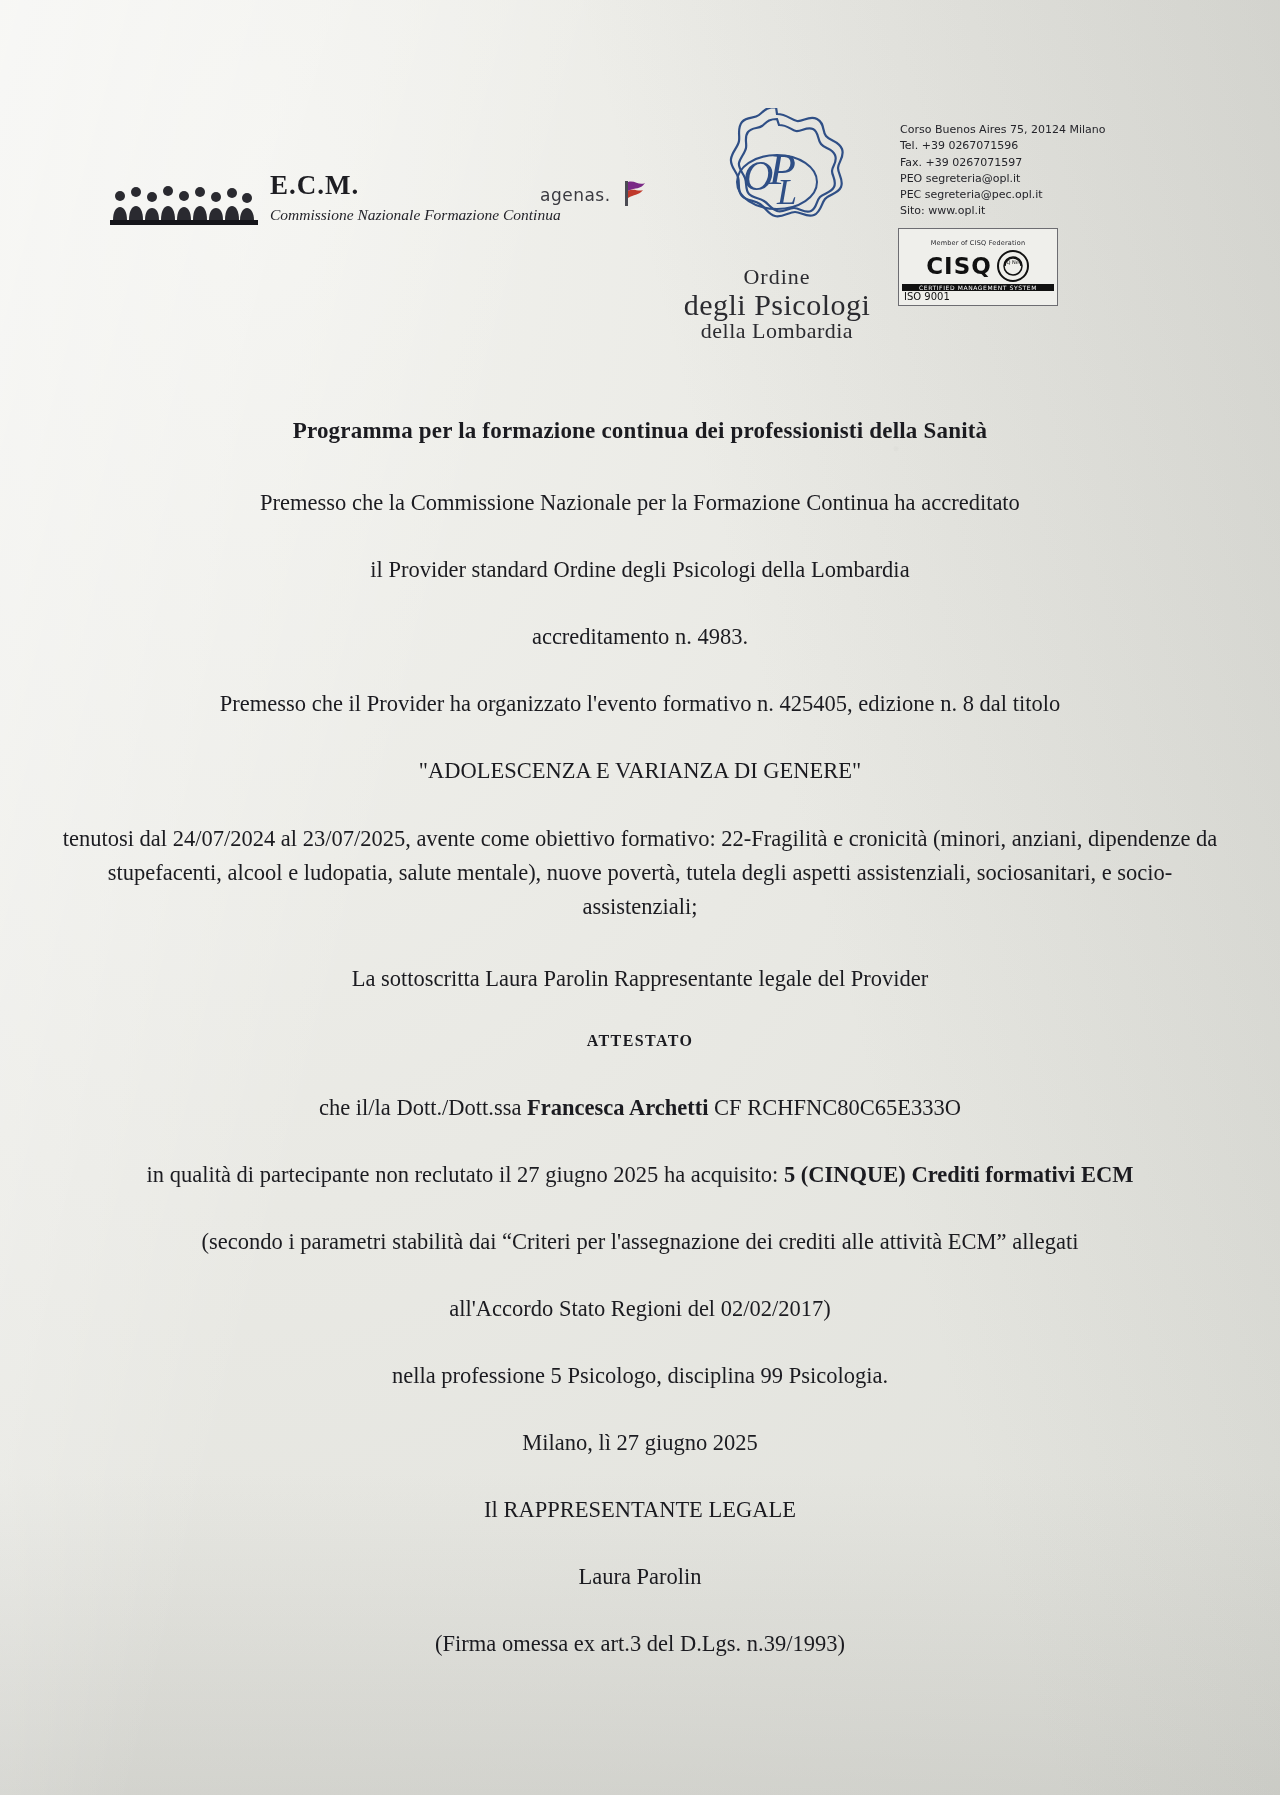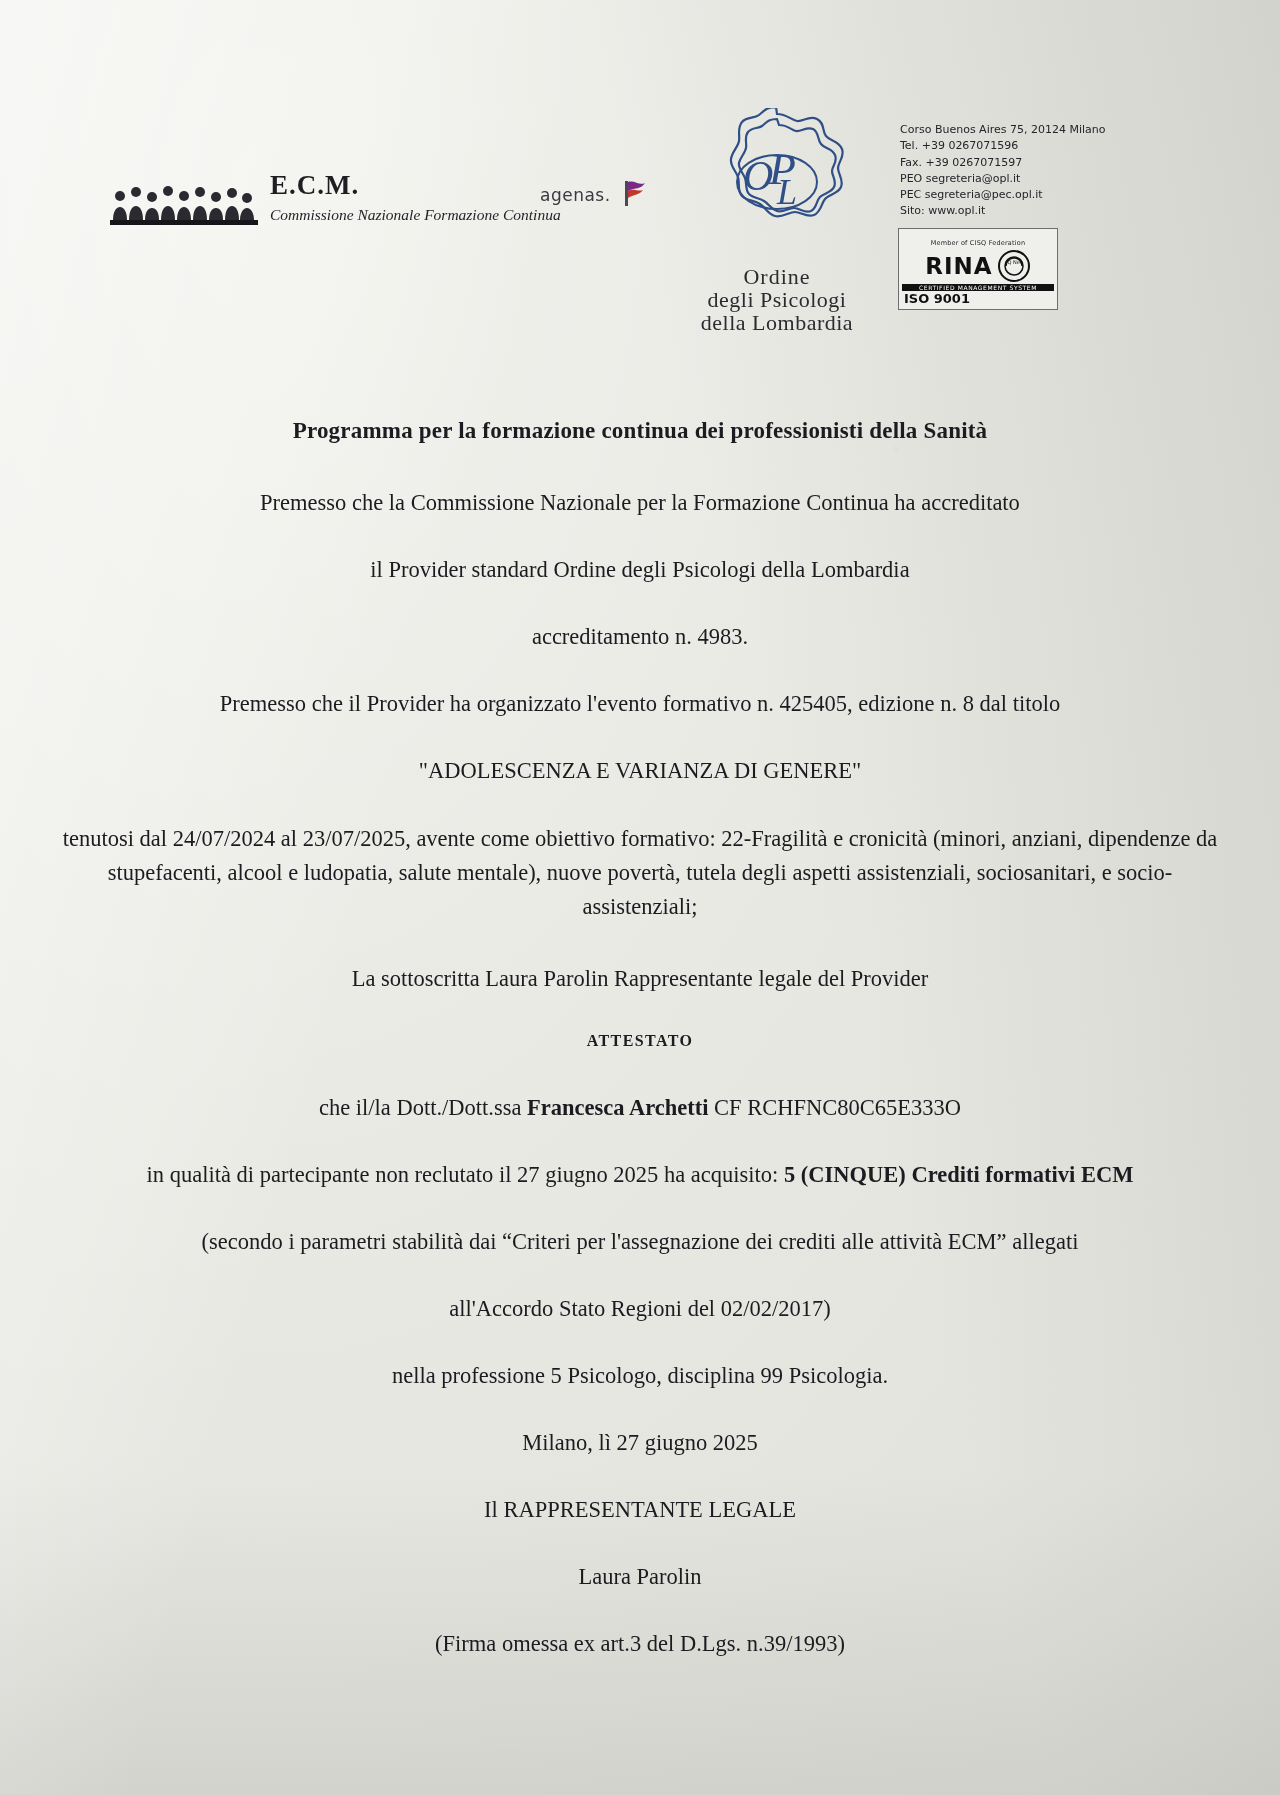--- a/index.html
+++ b/index.html
@@ -103,21 +103,21 @@
   }
   .opl-mark { width: 165px; height: 142px; margin: 0 auto; display:block;}
   .opl-text {
     margin-top: 16px;
     line-height: 1.04;
     color: #2b2b30;
     font-family: "Liberation Serif", serif;
   }
   .opl-l1, .opl-l2, .opl-l3 { white-space: nowrap; }
   .opl-l1 { font-size: 22px; letter-spacing: 1px; text-align: center; }
-  .opl-l2 { font-size: 22px; letter-spacing: 0.5px; text-align: center; }
+  .opl-l2 { font-size: 30px; letter-spacing: 0.5px; text-align: center; }
   .opl-l3 { font-size: 22px; letter-spacing: 0.5px; text-align: center; }
 
   
   .contacts {
     position: absolute;
     left: 900px;
     top: 22px;
     width: 240px;
     font-family: "DejaVu Sans", sans-serif;
     font-size: 11px;
@@ -163,22 +163,22 @@
     font-size: 6px;
     color: #111;
     background: #111;
     color: #fff;
     text-align: center;
     letter-spacing: 0.6px;
     padding: 0 2px;
   }
   .rina-iso {
     font-family: "DejaVu Sans", sans-serif;
-    font-size: 13px;
-    font-weight: bold;
+    font-size: 10px;
+    font-weight: normal;
     color: #111;
     padding-left: 2px;
   }
 
   
   .doc {
     position: absolute;
     top: 415px;
     left: 60px;
     width: 1160px;
@@ -306,21 +306,21 @@
       </div>
       <div>
         <span>Sito:</span>
         <span class="u">www.opl.it</span>
       </div>
     </div>
 
     <div class="rina">
       <div class="rina-top">Member of CISQ Federation</div>
       <div class="rina-mid">
-        <span class="rina-word">RINA</span>
+        <span class="rina-word">CISQ</span>
         <svg width="34" height="34" viewBox="0 0 34 34" xmlns="http://www.w3.org/2000/svg">
           <circle cx="17" cy="17" r="15" fill="none" stroke="#111" stroke-width="2"></circle>
           <circle cx="17" cy="17" r="9" fill="none" stroke="#111" stroke-width="1.5"></circle>
           <path d="M9 17 a8 8 0 0 1 16 0" fill="none" stroke="#111" stroke-width="1.5"></path>
           <text x="17" y="15" font-size="5" text-anchor="middle" font-family="DejaVu Sans, sans-serif" fill="#111">IQ Net</text>
         </svg>
       </div>
       <div class="rina-bottom">CERTIFIED MANAGEMENT SYSTEM</div>
       <div class="rina-iso">ISO 9001</div>
     </div>

